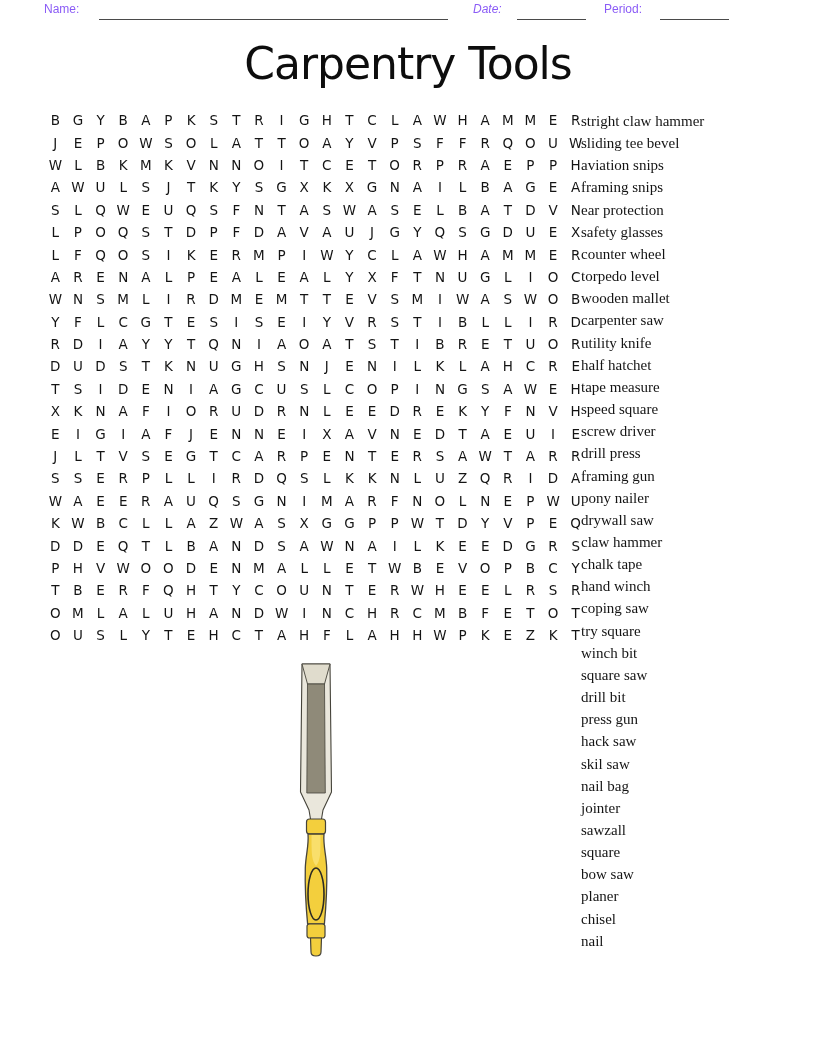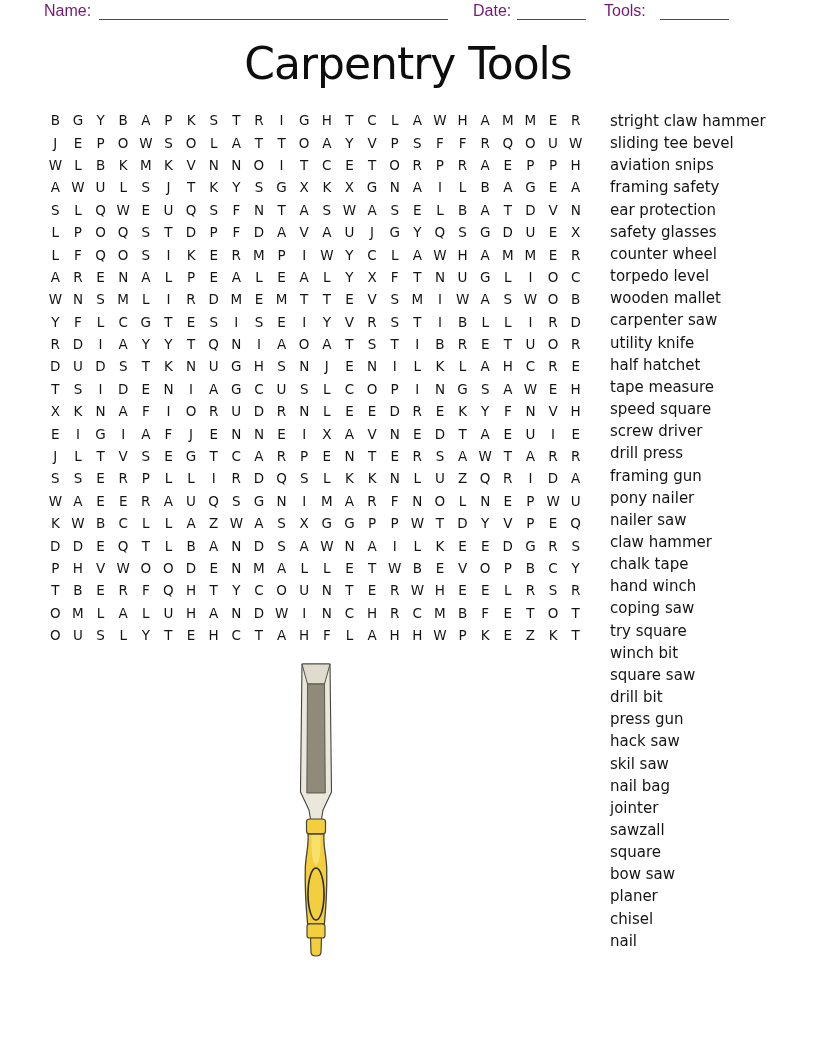--- a/index.html
+++ b/index.html
@@ -1,60 +1,60 @@
 <!DOCTYPE html>
 <html><head>
 <meta charset="utf-8">
 <style>
   html,body{margin:0;padding:0;background:#fff;}
   .page{
     position:relative;width:816px;height:1056px;background:#ffffff;
     font-family:"DejaVu Sans","Liberation Sans",sans-serif;color:#1a1a1a;overflow:hidden;
   }
   
-  .hdr-label{position:absolute;top:2px;font-family:"Liberation Sans",sans-serif;font-size:16px;color:#701a75;}
+  .hdr-label{position:absolute;top:2px;font-family:"Liberation Sans",sans-serif;font-size:12px;color:#8b5cf6;}
   .hdr-line{position:absolute;top:1px;height:18px;border-bottom:1.4px solid #4a4a4a;}
   #name-label{left:44px;}
   #name-line{left:99px;width:349px;}
-  #date-label{left:473px;}
+  #date-label{left:473px;font-style:italic;}
   #date-line{left:517px;width:69px;}
   #period-label{left:604px;}
   #period-line{left:660px;width:69px;}
   
   .title{
     position:absolute;left:0;right:0;top:38px;text-align:center;
     font-size:44px;letter-spacing:-1px;color:#0d0d0d;font-weight:500;
   }
   
   .grid{
     position:absolute;left:44px;top:109px;
     display:grid;grid-template-columns:repeat(24,22.63px);grid-auto-rows:22.4px;
   }
   .grid .cell{
     display:flex;align-items:center;justify-content:center;
     font-size:13.5px;color:#141414;font-weight:500;
   }
   
-  .words{position:absolute;left:610px;top:110px;}
+  .words{position:absolute;left:581px;top:110px;font-family:Liberation Serif, serif;}
   .words .word{
     height:22.17px;line-height:22.17px;font-size:15px;color:#141414;white-space:nowrap;
   }
   
   .chisel{position:absolute;left:281px;top:656px;width:72px;height:302px;}
 </style>
 </head>
 <body>
 
 <div class="page">
 
   <span class="hdr-label" id="name-label">Name:</span>
   <span class="hdr-line" id="name-line"></span>
   <span class="hdr-label" id="date-label">Date:</span>
   <span class="hdr-line" id="date-line"></span>
-  <span class="hdr-label" id="period-label">Tools:</span>
+  <span class="hdr-label" id="period-label">Period:</span>
   <span class="hdr-line" id="period-line"></span>
 
   <div class="title">Carpentry Tools</div>
 
   <div class="grid">
       <span class="cell">B</span>
       <span class="cell">G</span>
       <span class="cell">Y</span>
       <span class="cell">B</span>
       <span class="cell">A</span>
@@ -628,36 +628,36 @@
       <span class="cell">E</span>
       <span class="cell">Z</span>
       <span class="cell">K</span>
       <span class="cell">T</span>
     </div>
 
   <div class="words">
       <div class="word">stright claw hammer</div>
       <div class="word">sliding tee bevel</div>
       <div class="word">aviation snips</div>
-      <div class="word">framing safety</div>
+      <div class="word">framing snips</div>
       <div class="word">ear protection</div>
       <div class="word">safety glasses</div>
       <div class="word">counter wheel</div>
       <div class="word">torpedo level</div>
       <div class="word">wooden mallet</div>
       <div class="word">carpenter saw</div>
       <div class="word">utility knife</div>
       <div class="word">half hatchet</div>
       <div class="word">tape measure</div>
       <div class="word">speed square</div>
       <div class="word">screw driver</div>
       <div class="word">drill press</div>
       <div class="word">framing gun</div>
       <div class="word">pony nailer</div>
-      <div class="word">nailer saw</div>
+      <div class="word">drywall saw</div>
       <div class="word">claw hammer</div>
       <div class="word">chalk tape</div>
       <div class="word">hand winch</div>
       <div class="word">coping saw</div>
       <div class="word">try square</div>
       <div class="word">winch bit</div>
       <div class="word">square saw</div>
       <div class="word">drill bit</div>
       <div class="word">press gun</div>
       <div class="word">hack saw</div>

